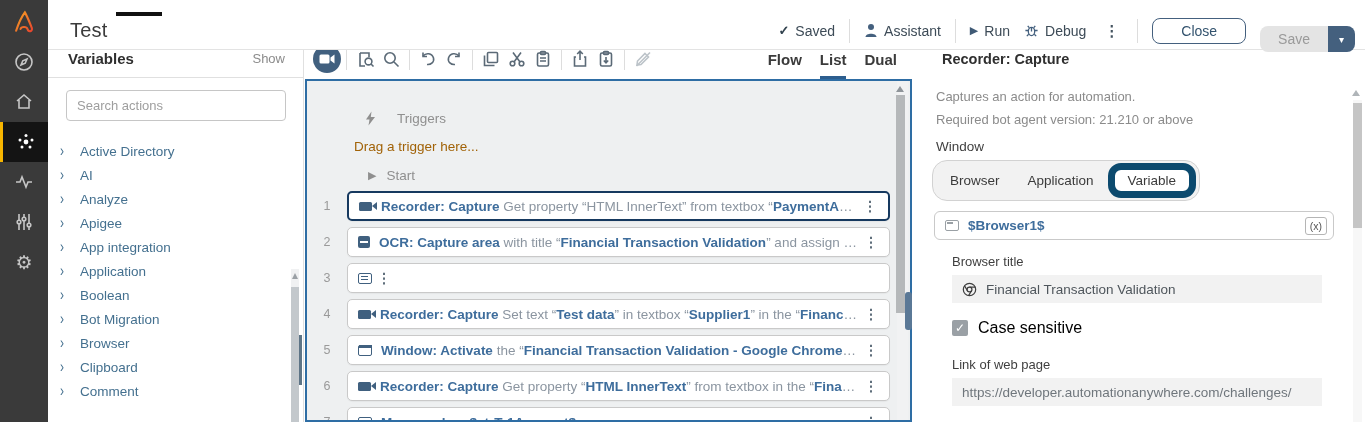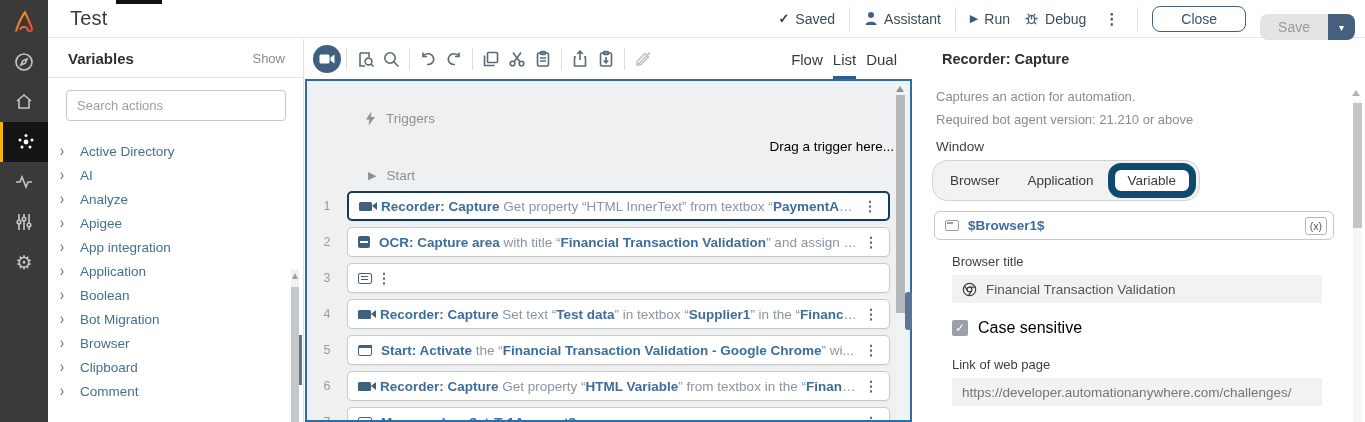--- a/index.html
+++ b/index.html
@@ -8,21 +8,21 @@
   
   .rail { position:absolute; left:0; top:0; width:48px; height:422px; background:#3a3a3a; z-index:30; }
   .rail-logo { height:40px; display:flex; align-items:center; justify-content:center; margin-top:2px; }
   .rail-item { height:40px; display:flex; align-items:center; justify-content:center; position:relative; cursor:pointer; }
   .rail-item.active { background:#141414; border-left:3px solid #f7b500; }
   .rail-item svg { stroke:#c6c6c6; fill:none; stroke-width:1.6; }
   .rail-item.active svg { stroke:#fff; }
   .rail-gear { color:#c6c6c6; font-size:19px; line-height:1; }
 
   
-  .topbar { position:absolute; left:48px; top:0; right:0; height:38px; background:#fff; border-bottom:1px solid #e3e3e3; display:flex; align-items:center; z-index:20; }
+  .topbar { position:absolute; left:48px; top:12px; right:0; height:38px; background:#fff; border-bottom:1px solid #e3e3e3; display:flex; align-items:center; z-index:20; }
   .page-title { font-size:20px; color:#3b3b3b; margin-left:22px; letter-spacing:.2px; }
   .artifact { position:absolute; left:68px; top:0; width:46px; height:4px; background:#111; }
   .topbar-right { margin-left:auto; display:flex; align-items:center; gap:14px; padding-right:10px; }
   .tb-item { display:flex; align-items:center; gap:6px; font-size:14px; color:#3d4b57; cursor:pointer; white-space:nowrap; }
   .tb-check { color:#31424e; font-size:13px; font-weight:bold; }
   .tb-divider { width:1px; height:24px; background:#ddd; }
   .tb-play { color:#3f5a75; font-size:11px; }
   .tb-kebab { color:#44535f; font-size:15px; font-weight:bold; padding:0 4px; cursor:pointer; }
   .btn-close { border:1px solid #44607e; color:#33536e; background:#fff; border-radius:8px; padding:4px 28px; font-size:14px; cursor:pointer; }
   .btn-save-group { display:flex;margin-top:17px; }
@@ -45,28 +45,28 @@
   .sb-scroll-dark { position:absolute; right:1px; top:296px; width:3px; height:50px; background:#5d7486; }
   .sb-arrow { position:absolute; right:5px; top:234px; width:0; height:0; border-left:3.5px solid transparent; border-right:3.5px solid transparent; border-bottom:6px solid #9aa0a5; }
 
   
   .toolbar { position:absolute; left:305px; top:39px; width:608px; height:40px; display:flex; align-items:center; background:#fff; z-index:10; }
   .record-btn { width:28px; height:28px; border-radius:50%; background:#41607f; margin-left:8px; display:flex; align-items:center; justify-content:center; cursor:pointer; }
   .ti { width:26px; height:26px; display:flex; align-items:center; justify-content:center; cursor:pointer; }
   .ti svg { stroke:#5b6a77; fill:none; stroke-width:1.6; }
   .ti.disabled svg { stroke:#bcc3c9; }
   .tool-div { width:1px; height:22px; background:#ddd; margin:0 5px; }
-  .view-tabs { margin-left:auto; display:flex; gap:10px; padding-right:16px; height:56px; align-items:center; }
+  .view-tabs { margin-left:auto; display:flex; gap:18px; padding-right:16px; height:56px; align-items:center;font-weight:bold; }
   .view-tab { font-size:15px; color:#3b3b3b; cursor:pointer; height:40px; display:flex; align-items:center; border-bottom:3px solid transparent; padding-top:3px; }
   .view-tab.active { border-bottom:3px solid #2d5e8e; }
 
   
   .canvas { position:absolute; left:305px; top:79px; width:607px; height:343px; border:2px solid #2e6da4; background:#eef0f1; z-index:5; overflow:hidden; }
-  .triggers-row { position:absolute; left:58px; top:30px; display:flex; align-items:center; gap:10px; color:#8f8f8f; font-size:13.5px; }
-  .drag-hint { position:absolute; left:47px; top:58px; width:540px; text-align:right; color:#000000; font-size:13.5px; }
+  .triggers-row { position:absolute; left:58px; top:30px; display:flex; align-items:center; gap:21px; color:#8f8f8f; font-size:13.5px; }
+  .drag-hint { position:absolute; left:47px; top:58px; width:540px; text-align:left; color:#a16207; font-size:13.5px; }
   .start-row { position:absolute; left:61px; top:87px; display:flex; align-items:center; gap:10px; color:#8f8f8f; font-size:13.5px; }
   .start-play { color:#8f8f8f; font-size:11px; }
   .rows { position:absolute; left:0; top:110px; right:0; }
   .arow { display:flex; align-items:center; margin-bottom:6px; height:30px; }
   .arow .num { width:40px; text-align:center; color:#9a9a9a; font-size:12.5px; }
   .card { flex:1; margin-right:20px; height:30px; background:#fff; border:1px solid #c9c9c9; border-radius:5px; display:flex; align-items:center; padding:0 6px 0 10px; cursor:pointer; box-shadow:0 1px 1px rgba(0,0,0,.04); overflow:hidden; }
   .arow.selected .card { border:2px solid #16395f; }
   .card-text { flex:1; font-size:13.5px; color:#8b95a0; white-space:nowrap; overflow:hidden; text-overflow:ellipsis; margin-left:9px; }
   .card-text b { color:#3e6d9c; font-weight:bold; }
   .kebab { color:#5f6e7b; font-size:14px; font-weight:bold; padding:0 5px; cursor:pointer; }
@@ -394,29 +394,29 @@
         <div class="card">
           <span class="aic aic-recorder"></span>
           <span class="card-text"><b>Recorder: Capture</b><span> Set text “</span><b>Test data</b><span>” in textbox “</span><b>Supplier1</b><span>” in the “</span><b>Financial T...</b></span>
           <span class="kebab">⋮</span>
         </div>
       </div>
       <div class="arow">
         <span class="num">5</span>
         <div class="card">
           <span class="aic aic-window"></span>
-          <span class="card-text"><b>Start: Activate</b><span> the “</span><b>Financial Transaction Validation - Google Chrome</b><span>” wi...</span></span>
+          <span class="card-text"><b>Window: Activate</b><span> the “</span><b>Financial Transaction Validation - Google Chrome</b><span>” wi...</span></span>
           <span class="kebab">⋮</span>
         </div>
       </div>
       <div class="arow">
         <span class="num">6</span>
         <div class="card">
           <span class="aic aic-recorder"></span>
-          <span class="card-text"><b>Recorder: Capture</b><span> Get property “</span><b>HTML Variable</b><span>” from textbox in the “</span><b>Financ...</b></span>
+          <span class="card-text"><b>Recorder: Capture</b><span> Get property “</span><b>HTML InnerText</b><span>” from textbox in the “</span><b>Financ...</b></span>
           <span class="kebab">⋮</span>
         </div>
       </div>
       <div class="arow">
         <span class="num">7</span>
         <div class="card">
           <span class="aic aic-messagebox"></span>
           <span class="card-text"><b>Message box</b><span> </span><b>$strTr1Account$</b></span>
           <span class="kebab">⋮</span>
         </div>

